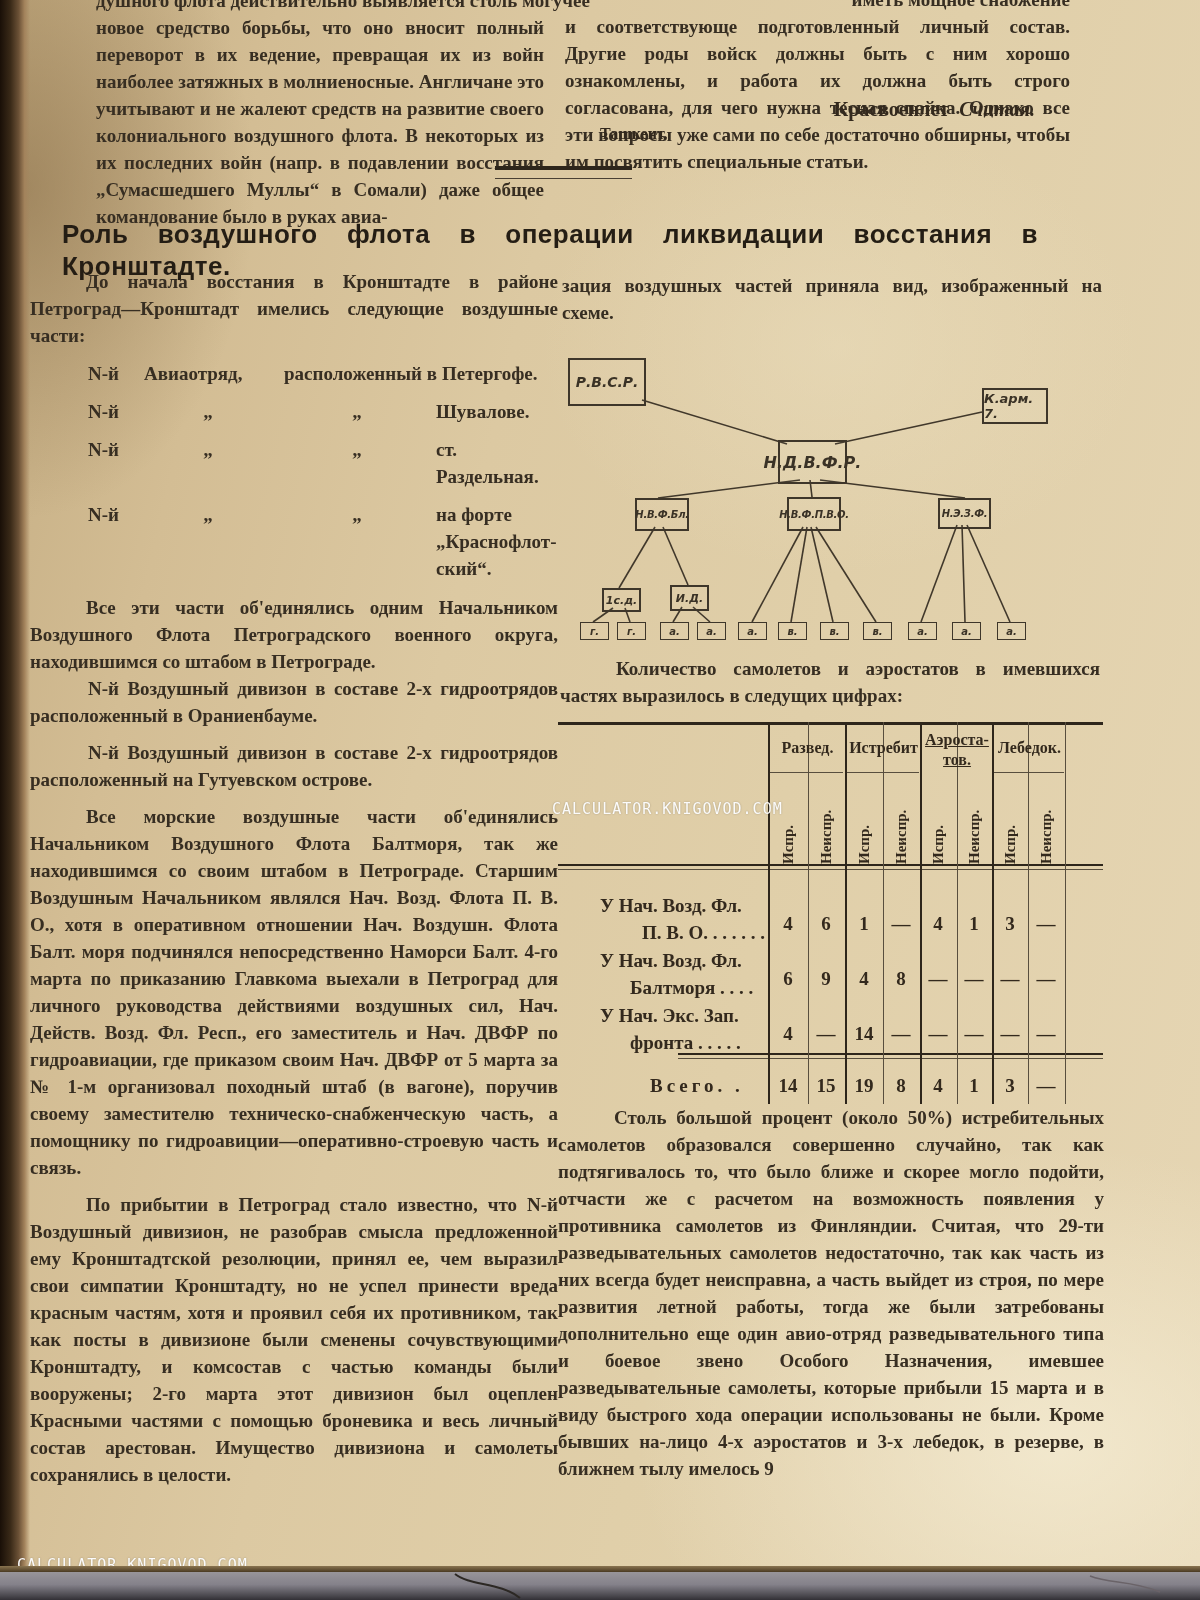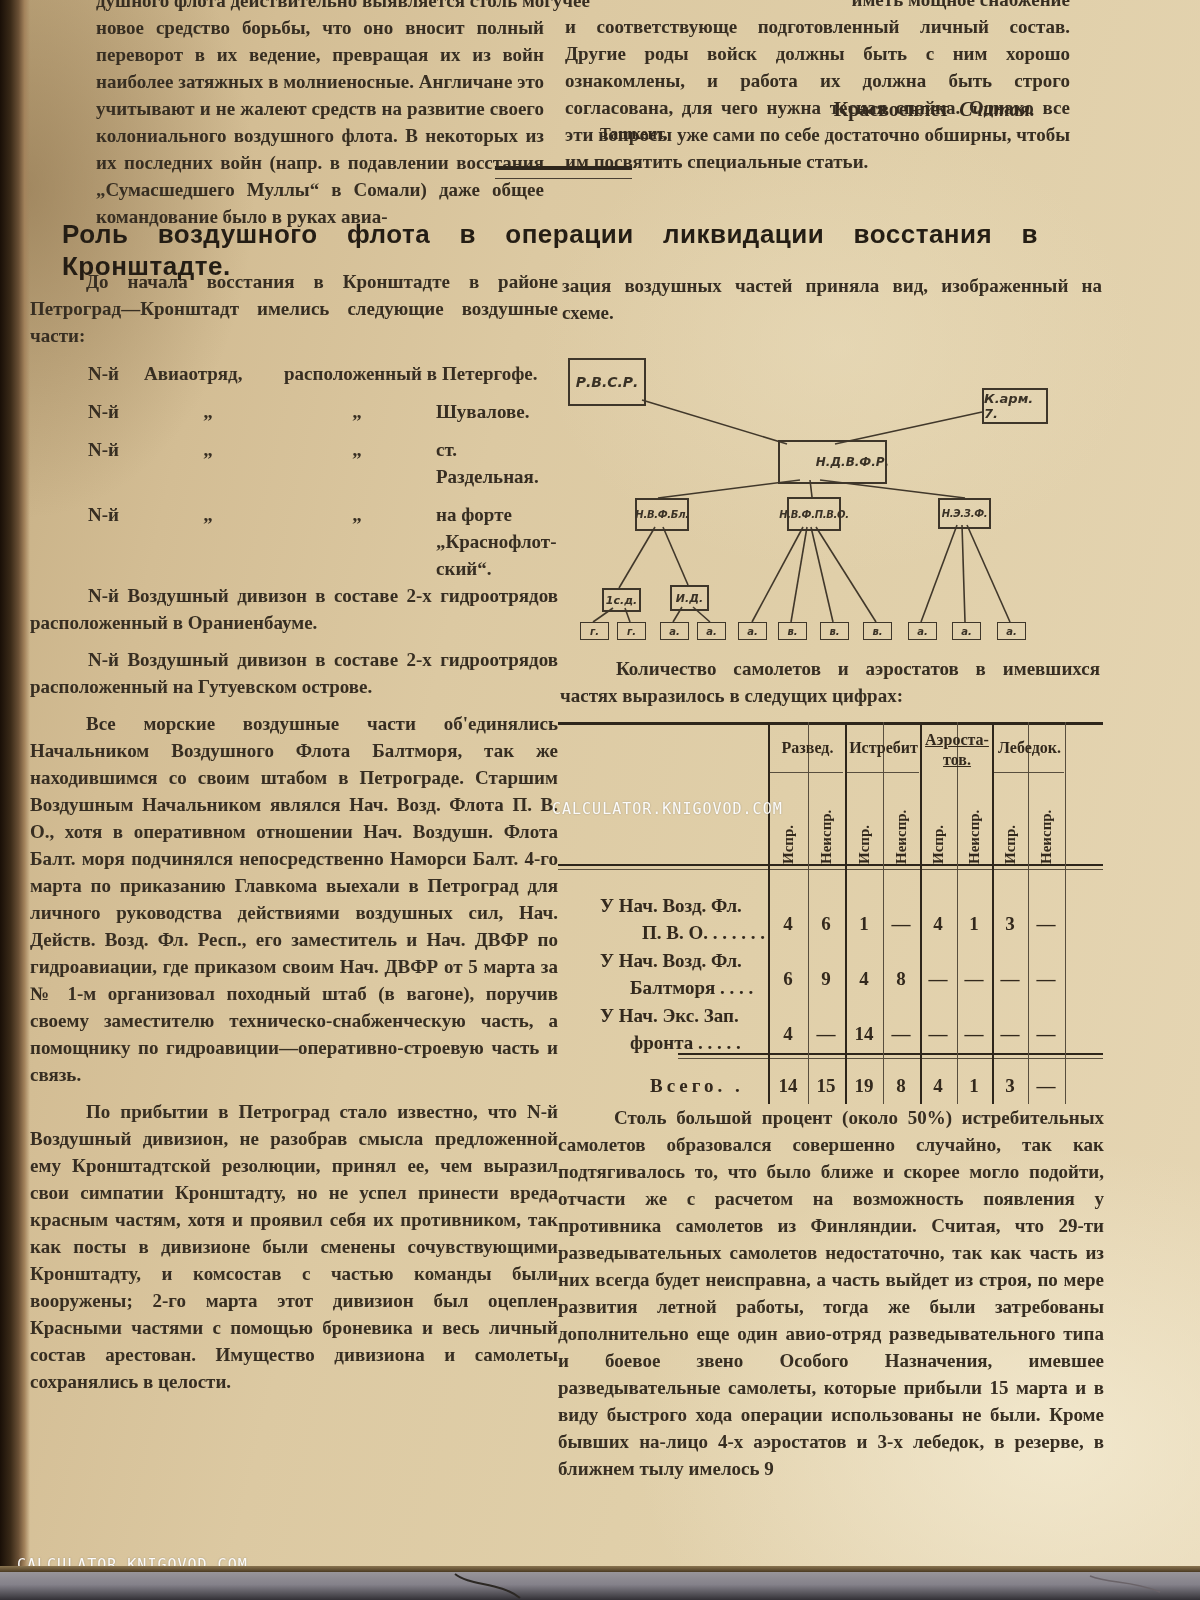--- a/index.html
+++ b/index.html
@@ -115,20 +115,21 @@
         <span class="u-b">„</span>
         <span class="u-c">ст. Раздельная.</span>
       </div>
       <div class="unit-row">
         <span class="u-n">N-й</span>
         <span class="u-a">„</span>
         <span class="u-b">„</span>
         <span class="u-c" style="width:190px;">на форте „Краснофлот­ский“.</span>
       </div>
 
+      <div class="para indent sp12">Все эти части об'единялись одним Начальником Воздушного Флота Петроградского военного округа, находившимся со штабом в Петрограде.</div>
       <div class="para" style="text-indent:58px;">N-й Воздушный дивизон в составе 2-х гидроотрядов расположенный в Ораниенбауме.</div>
       <div class="para sp10" style="text-indent:58px;">N-й Воздушный дивизон в составе 2-х гидроотрядов расположенный на Гутуевском острове.</div>
       <div class="para indent sp10">Все морские воздушные части об'единялись Начальником Воздушного Флота Балтморя, так же находившимся со своим штабом в Петрограде. Старшим Воздушным Начальником являлся Нач. Возд. Флота П. В. О., хотя в оперативном отношении Нач. Воздушн. Флота Балт. моря подчинялся непосредственно Наморси Балт. 4-го марта по приказанию Главкома выехали в Петроград для личного руководства действиями воздушных сил, Нач. Действ. Возд. Фл. Респ., его заместитель и Нач. ДВФР по гидроавиации, где приказом своим Нач. ДВФР от 5 марта за № 1-м организовал походный штаб (в вагоне), поручив своему заместителю техническо-снабженческую часть, а помощнику по гидроавиции—оперативно-строевую часть и связь.</div>
       <div class="para indent sp10">По прибытии в Петроград стало известно, что N-й Воздушный дивизион, не разобрав смысла предложенной ему Кронштадтской резолюции, принял ее, чем выразил свои симпатии Кронштадту, но не успел принести вреда красным частям, хотя и проявил себя их противником, так как посты в дивизионе были сменены сочувствующими Кронштадту, и комсостав с частью команды были вооружены; 2-го марта этот дивизион был оцеплен Красными частями с помощью броневика и весь личный состав арестован. Имущество дивизиона и самолеты сохранялись в целости.</div>
 
     </div>
 
     <div id="p10" class="para">зация воздушных частей приняла вид, изображенный на схеме.</div>
 
     <div id="diagram">
@@ -149,21 +150,21 @@
           <line x1="252" y1="177" x2="236" y2="272"></line>
           <line x1="256" y1="177" x2="278" y2="272"></line>
           <line x1="261" y1="177" x2="321" y2="272"></line>
           <line x1="402" y1="175" x2="366" y2="272"></line>
           <line x1="407" y1="175" x2="410" y2="272"></line>
           <line x1="412" y1="175" x2="455" y2="272"></line>
         </g>
       </svg>
       <div class="dbox dbig" style="left:13px;top:8px;width:74px;height:44px;">Р.В.С.Р.</div>
       <div class="dbox dbig" style="left:427px;top:38px;width:62px;height:32px;font-size:13px;">К.арм. 7.</div>
-      <div class="dbox dbig" style="left:223px;top:90px;width:65px;height:40px;font-size:12px;padding-left:40px;">Н.Д.В.Ф.Р.</div>
+      <div class="dbox dbig" style="left:223px;top:90px;width:65px;height:40px;font-size:16px;">Н.Д.В.Ф.Р.</div>
       <div class="dbox dmed" style="left:80px;top:148px;width:50px;height:29px;">Н.В.Ф.Бл.</div>
       <div class="dbox dmed" style="left:232px;top:147px;width:50px;height:30px;">Н.В.Ф.П.В.О.</div>
       <div class="dbox dmed" style="left:383px;top:148px;width:49px;height:27px;">Н.Э.З.Ф.</div>
       <div class="dbox dsm" style="left:47px;top:238px;width:35px;height:20px;">1с.д.</div>
       <div class="dbox dsm" style="left:115px;top:235px;width:35px;height:22px;">И.Д.</div>
       <div class="dbox dleaf" style="left:25px;top:272px;">г.</div>
       <div class="dbox dleaf" style="left:62px;top:272px;">г.</div>
       <div class="dbox dleaf" style="left:105px;top:272px;">а.</div>
       <div class="dbox dleaf" style="left:142px;top:272px;">а.</div>
       <div class="dbox dleaf" style="left:183px;top:272px;">а.</div>

